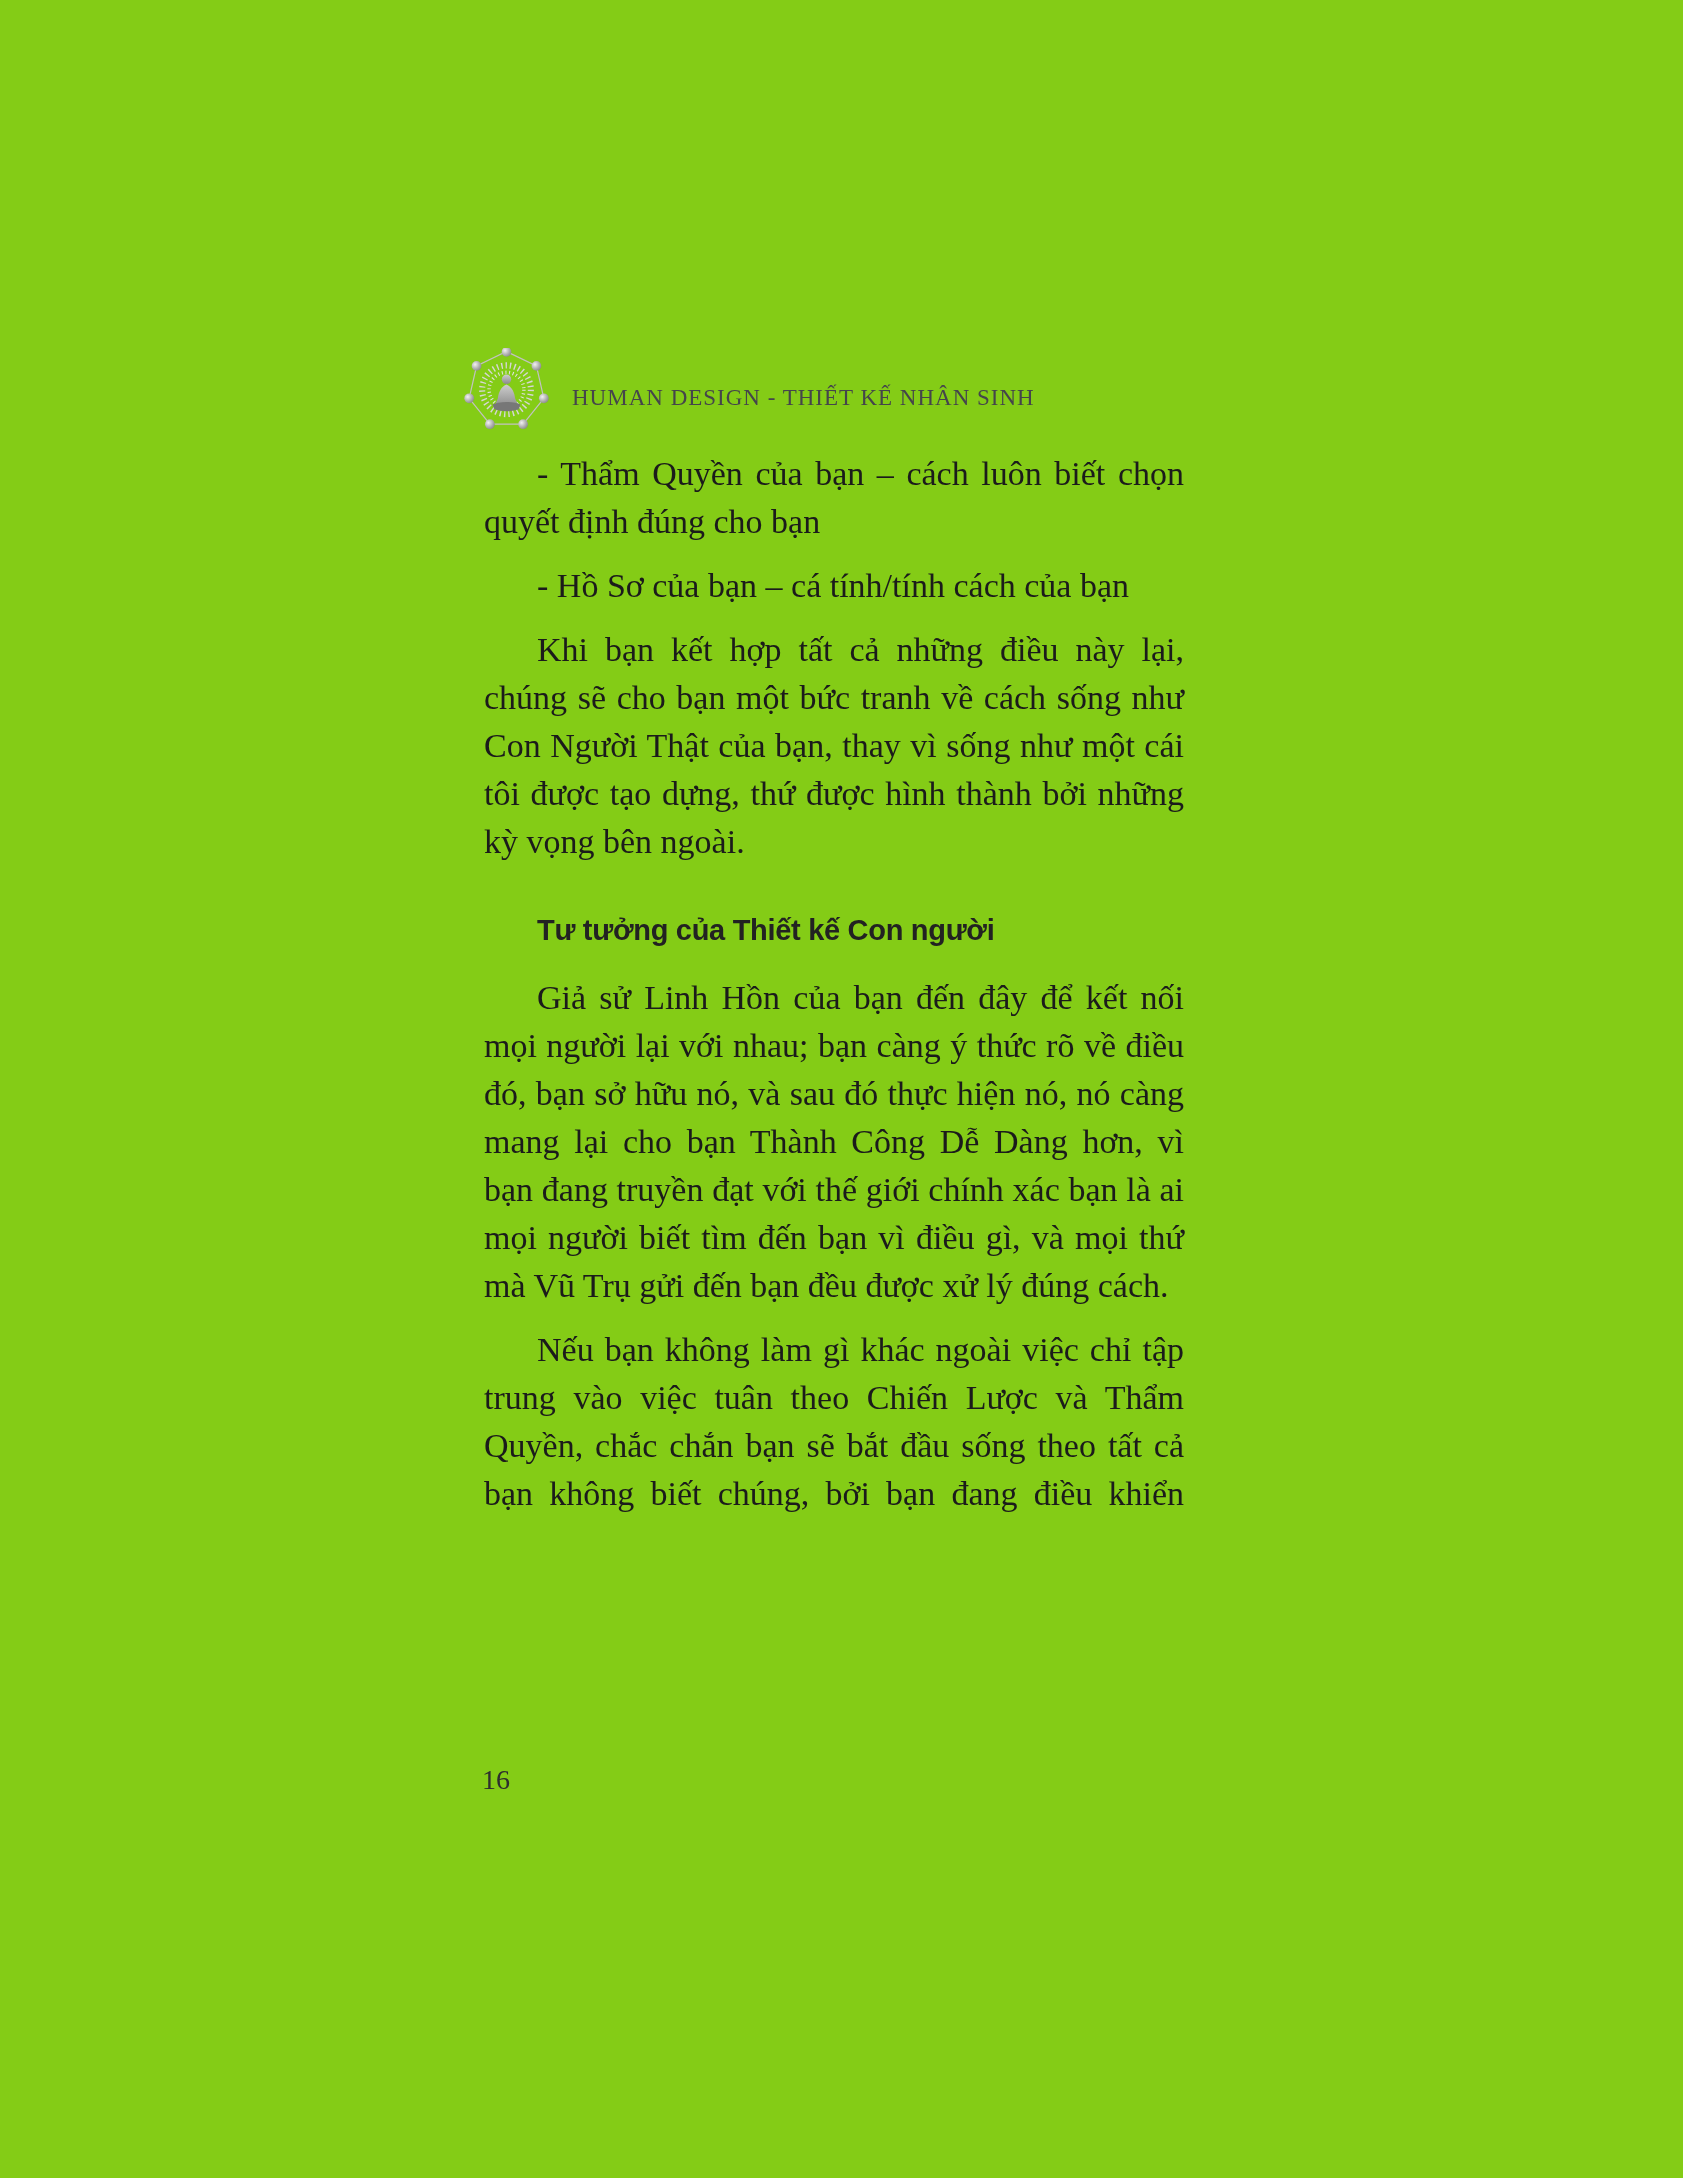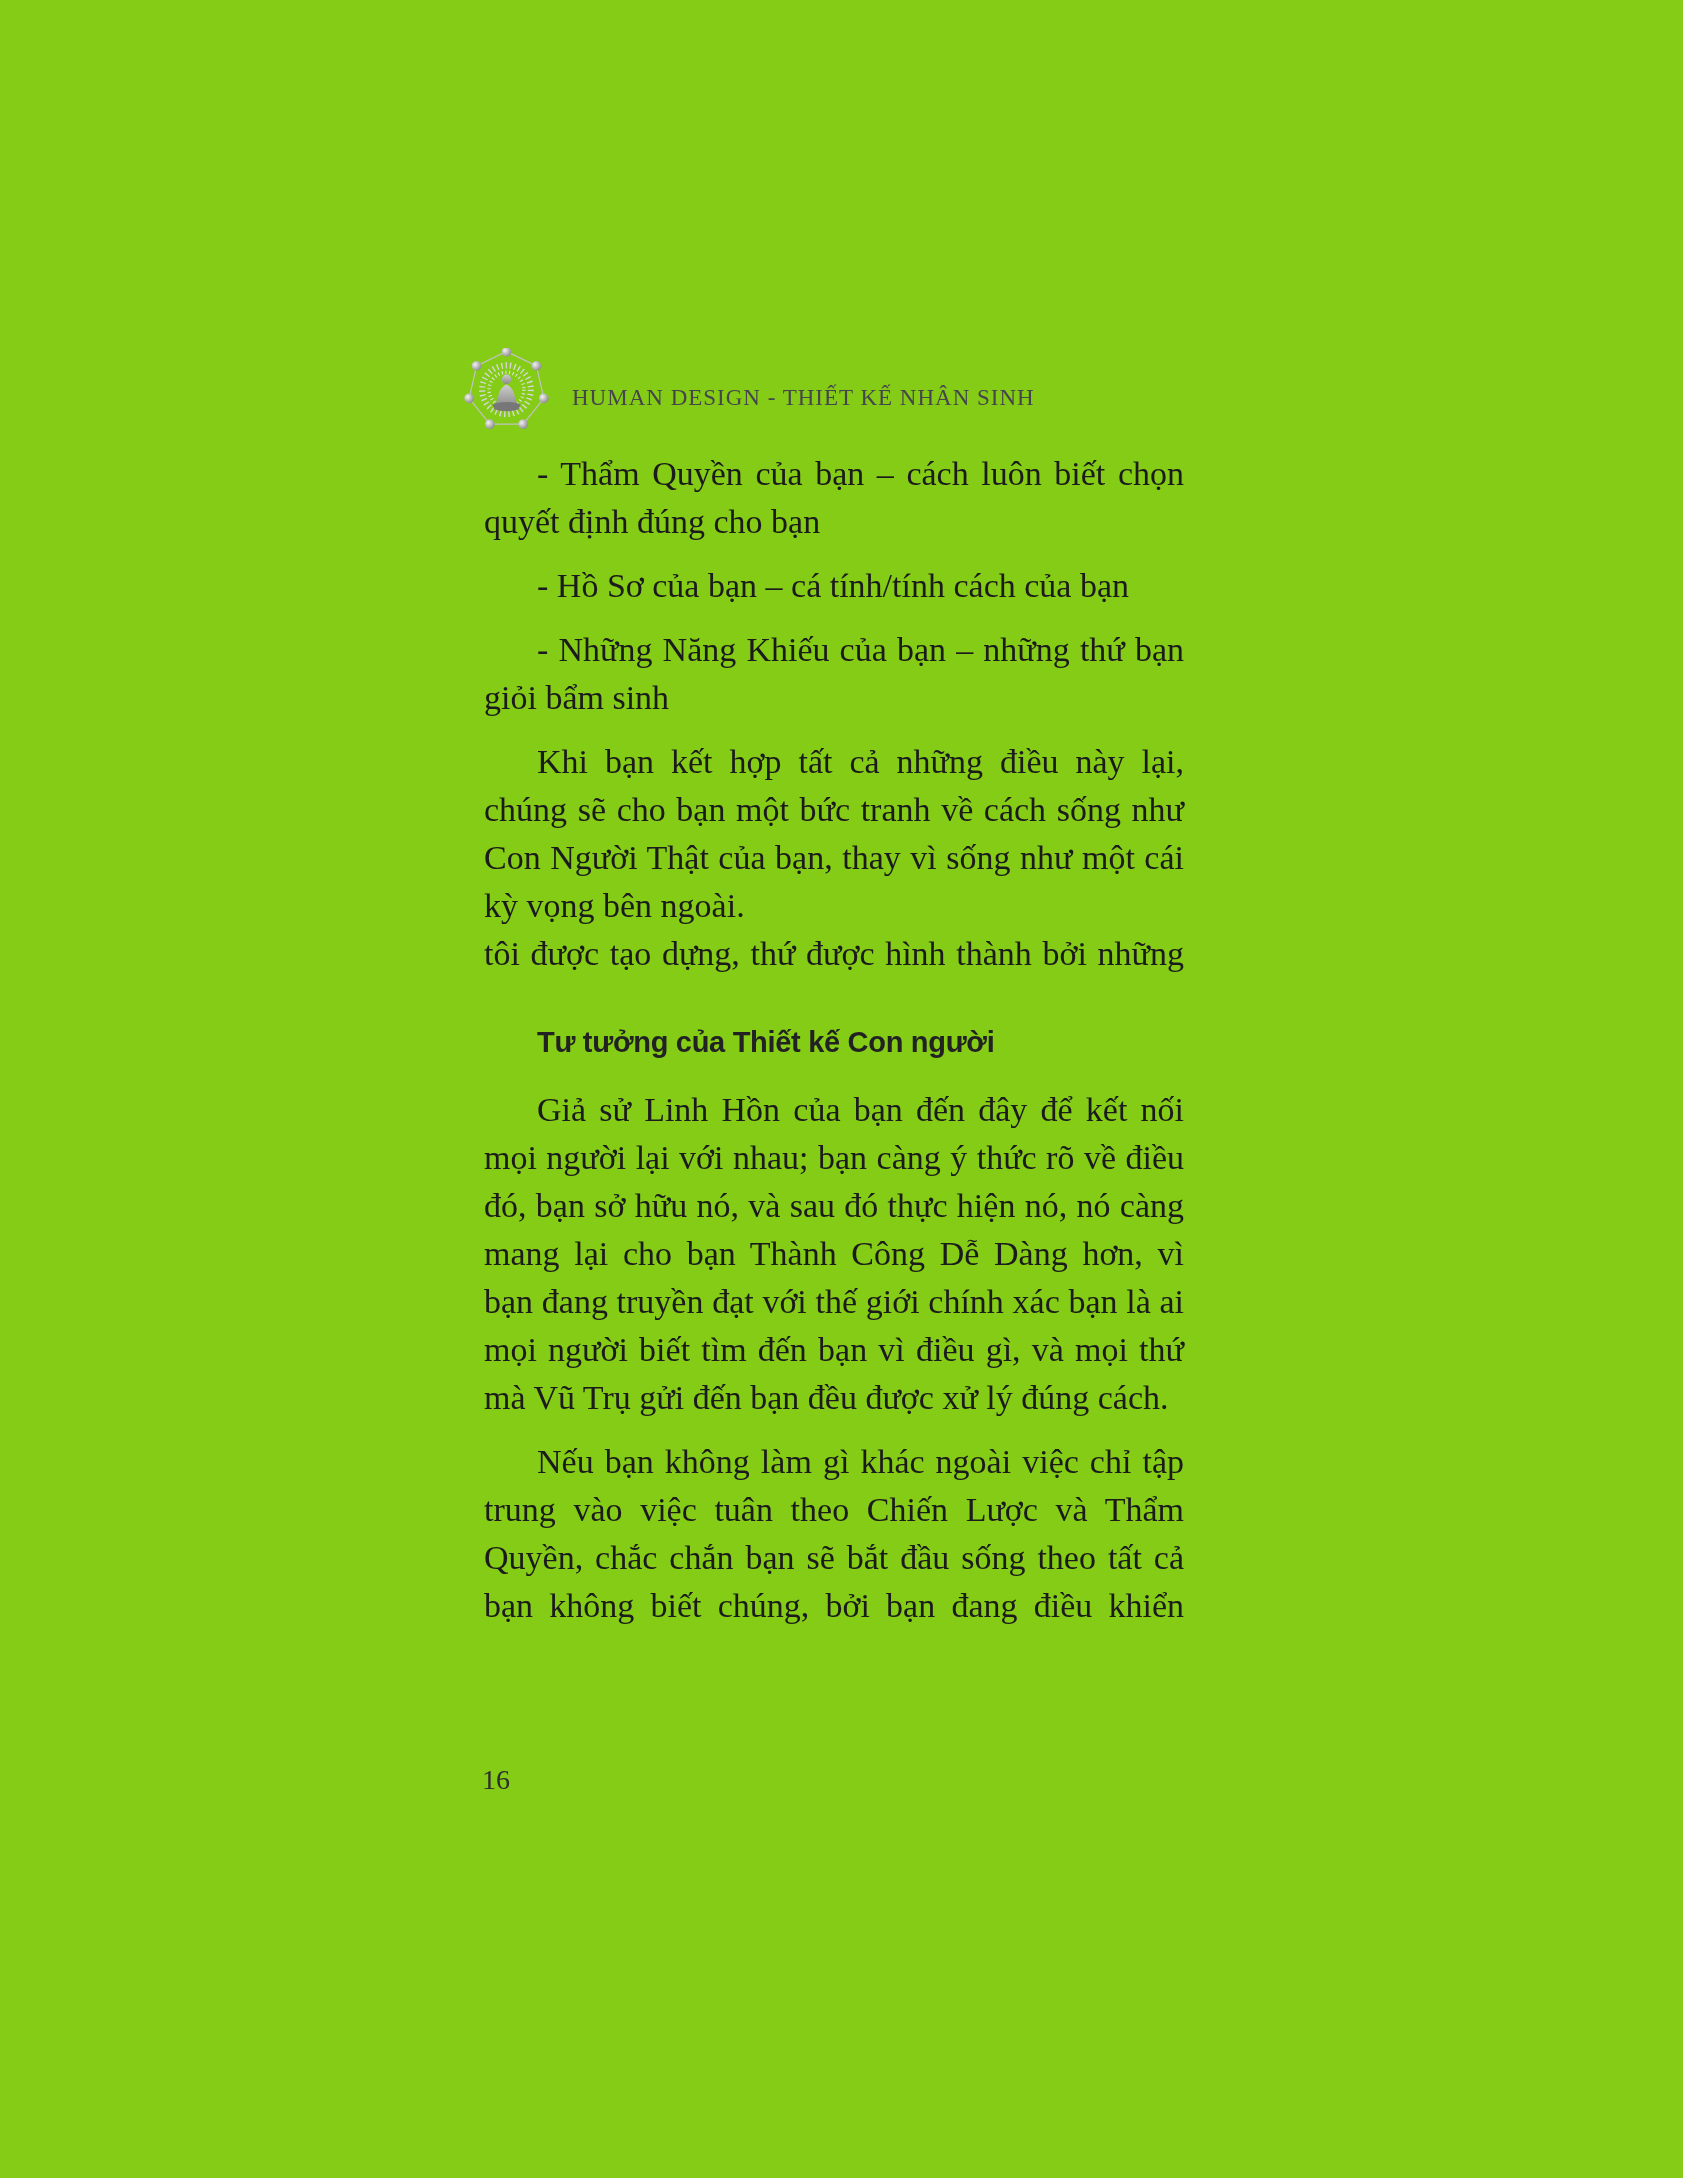--- a/index.html
+++ b/index.html
@@ -108,29 +108,25 @@
 
   <div class="text-column">
       <div class="para">
         <div class="line first">- Thẩm Quyền của bạn – cách luôn biết chọn</div>
         <div class="line last">quyết định đúng cho bạn</div>
       </div>
       <div class="para">
         <div class="line first last">- Hồ Sơ của bạn – cá tính/tính cách của bạn</div>
       </div>
       <div class="para">
-        <div class="line first">- Những Năng Khiếu của bạn – những thứ bạn</div>
-        <div class="line last">giỏi bẩm sinh</div>
-      </div>
-      <div class="para">
         <div class="line first">Khi bạn kết hợp tất cả những điều này lại,</div>
         <div class="line">chúng sẽ cho bạn một bức tranh về cách sống như</div>
         <div class="line">Con Người Thật của bạn, thay vì sống như một cái</div>
+        <div class="line">tôi được tạo dựng, thứ được hình thành bởi những</div>
         <div class="line last">kỳ vọng bên ngoài.</div>
-        <div class="line">tôi được tạo dựng, thứ được hình thành bởi những</div>
       </div>
       <div class="section-heading">Tư tưởng của Thiết kế Con người</div>
       <div class="para">
         <div class="line first">Giả sử Linh Hồn của bạn đến đây để kết nối</div>
         <div class="line">mọi người lại với nhau; bạn càng ý thức rõ về điều</div>
         <div class="line">đó, bạn sở hữu nó, và sau đó thực hiện nó, nó càng</div>
         <div class="line">mang lại cho bạn Thành Công Dễ Dàng hơn, vì</div>
         <div class="line">bạn đang truyền đạt với thế giới chính xác bạn là ai</div>
         <div class="line">mọi người biết tìm đến bạn vì điều gì, và mọi thứ</div>
         <div class="line last">mà Vũ Trụ gửi đến bạn đều được xử lý đúng cách.</div>

